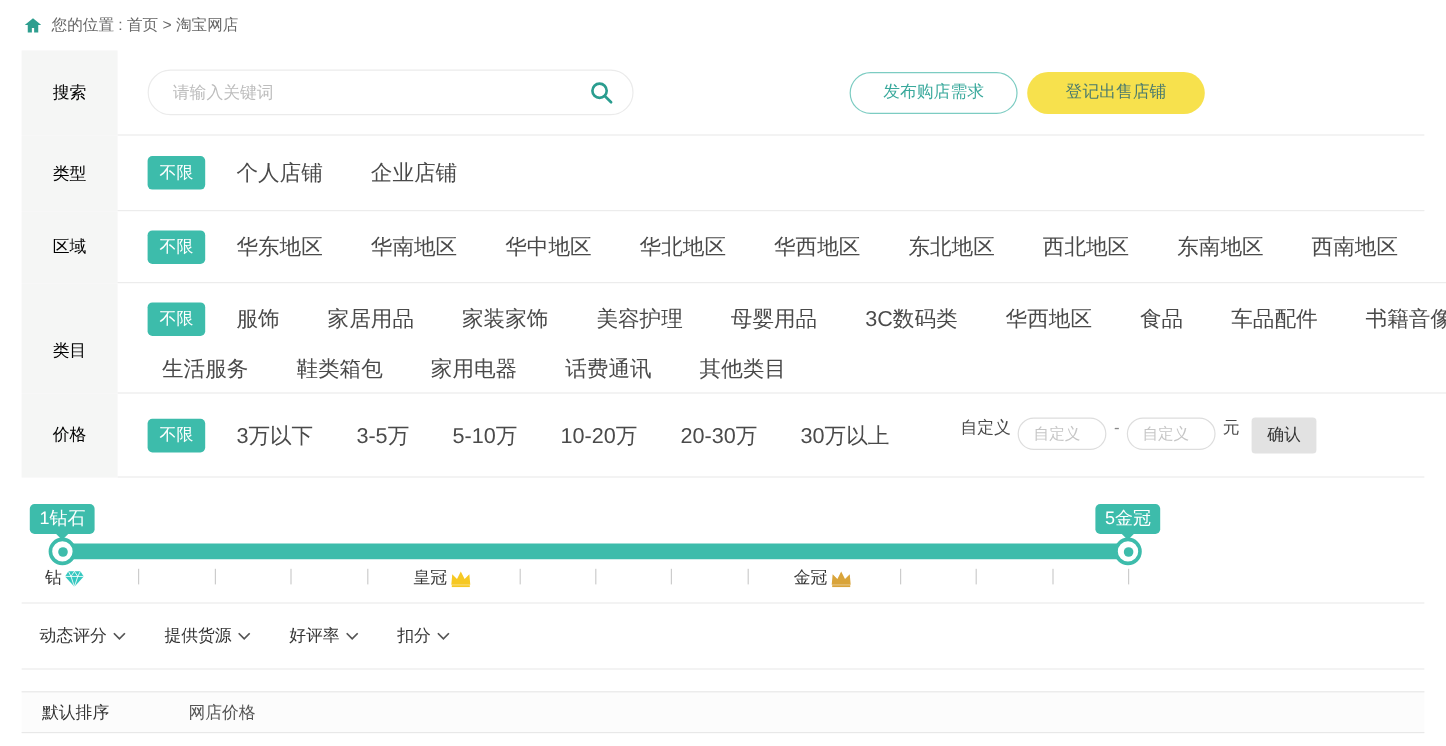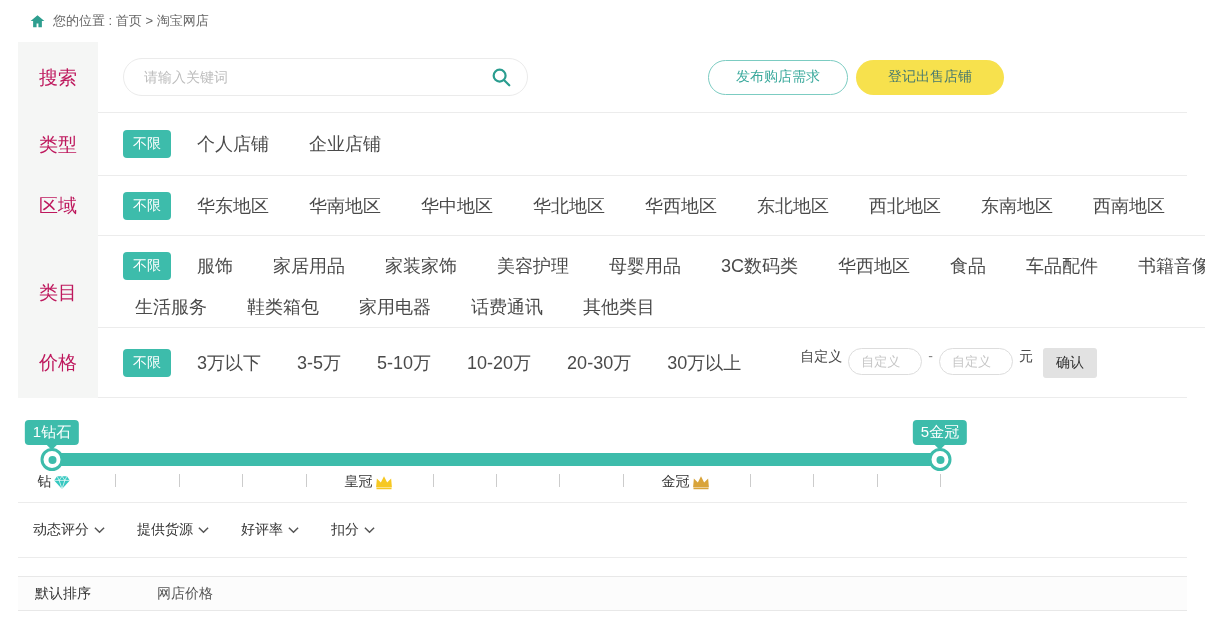--- a/index.html
+++ b/index.html
@@ -1,27 +1,27 @@
 <!DOCTYPE html>
 <html><head>
 <meta charset="utf-8">
 <style>
   * { margin:0; padding:0; box-sizing:border-box; }
   html,body { width:1205px; height:622px; background:#fff; overflow:hidden;
     font-family:"Liberation Sans","DejaVu Sans",sans-serif; }
 
   
-  .breadcrumb { display:flex; align-items:center; gap:8px; padding:12px 0 8px 30px;
+  .breadcrumb { display:flex; align-items:center; gap:8px; padding:12px 0 8px 20px;
     font-size:13px; color:#666; }
 
   
   .panel { margin:4px 18px 0 18px; }
   .row { display:flex; align-items:center; }
-  .row .side { width:80px; align-self:stretch; background:#f5f6f5; color:#be185d;
-    font-size:19px; display:flex; align-items:center; justify-content:center; flex-shrink:0; }
+  .row .side { width:80px; align-self:stretch; background:#f5f6f5; color:#000000;
+    font-size:14px; display:flex; align-items:center; justify-content:center; flex-shrink:0; }
   .row .content { flex:1; align-self:stretch; display:flex; align-items:center;
     border-bottom:1px solid #ececec; padding-left:25px; }
   .row.top-align .side, .row.top-align .content { align-items:flex-start; }
 
   .row-search { height:71px; }
   .row-type   { height:63px; }
   .row-region { height:60px; }
   .row-cat    { height:92px; }
   .row-cat .side { padding-top:21px; }
   .row-cat .content { flex-direction:column; align-items:flex-start; padding-top:16px; }

